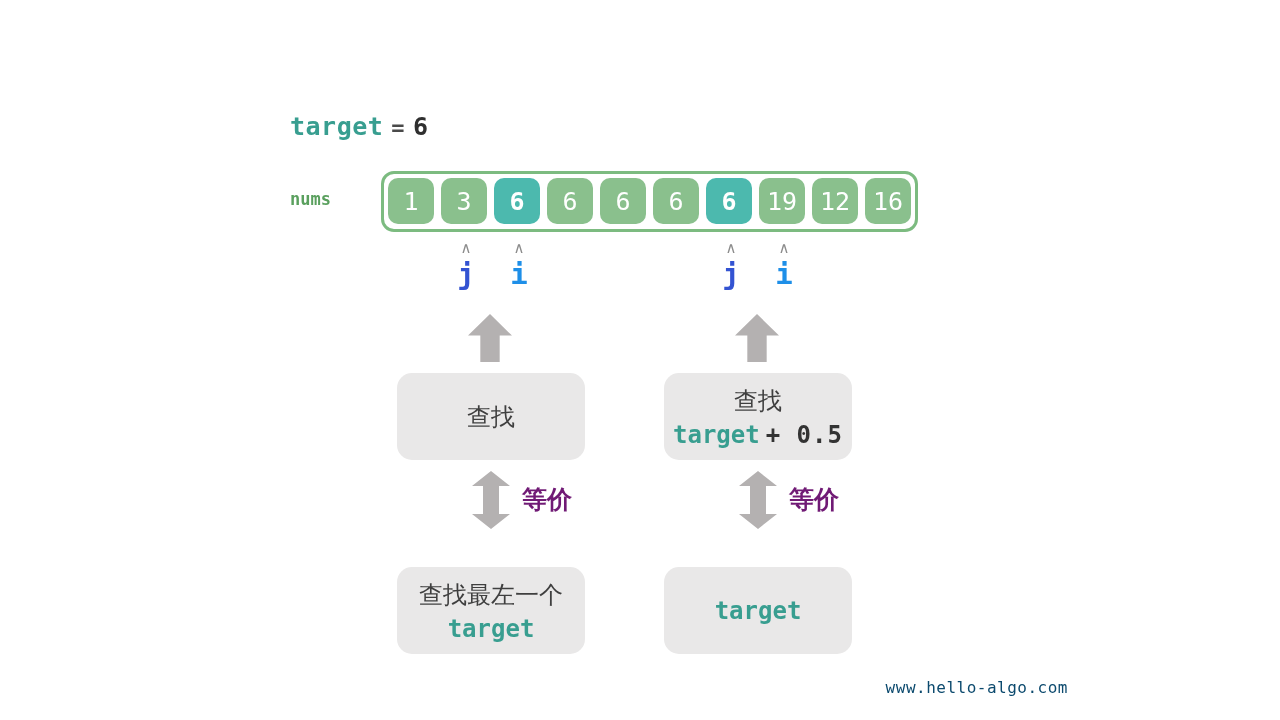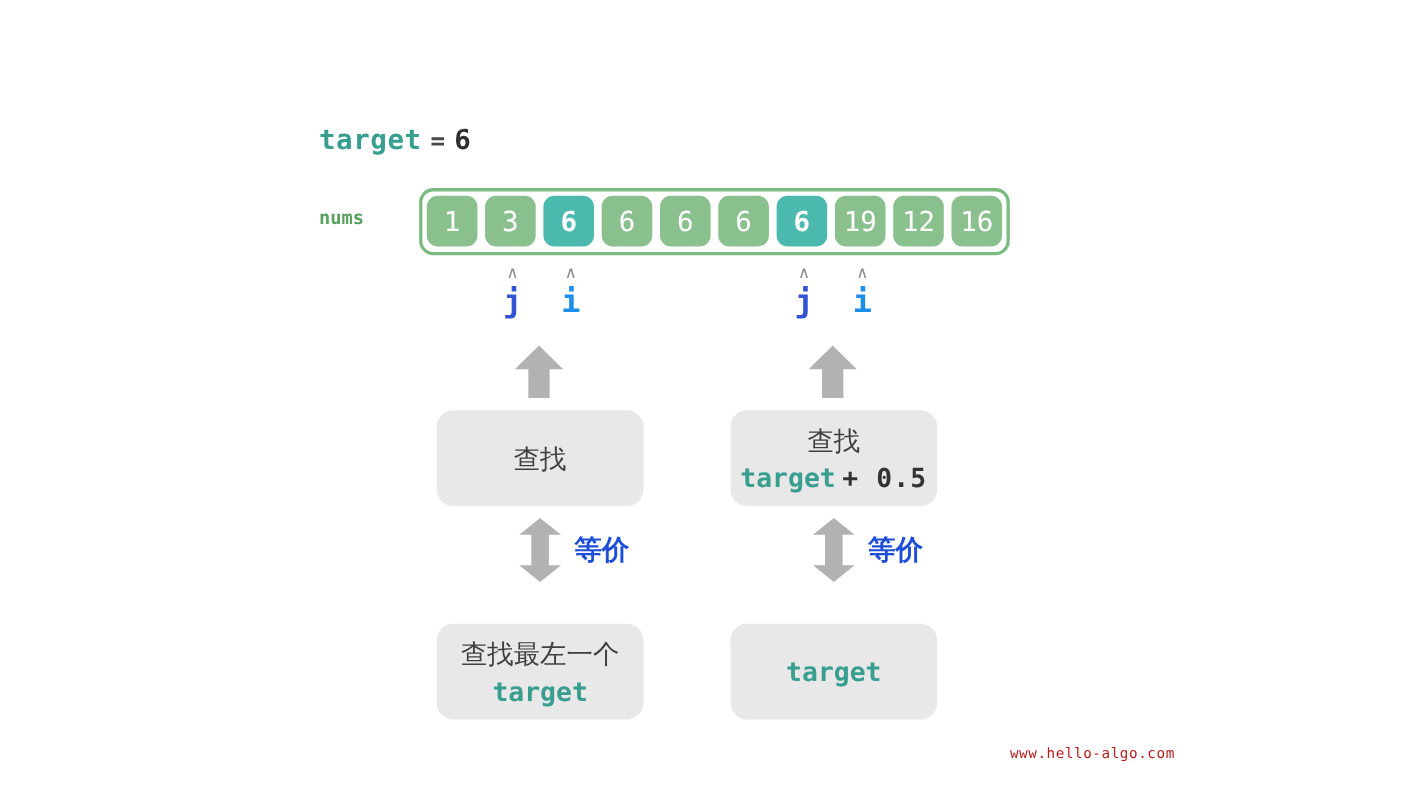--- a/index.html
+++ b/index.html
@@ -98,21 +98,21 @@
     width: 38px; height: 58px;
     background: #b4b1b1;
     clip-path: polygon(50% 0, 100% 26%, 71% 26%, 71% 74%, 100% 74%, 50% 100%, 0 74%, 29% 74%, 29% 26%, 0 26%);
     top: 471px;
   }
   .equiv-label {
     position: absolute;
     top: 483px;
     font-size: 25px;
     font-weight: bold;
-    color: #1d4ed8;
+    color: #701a75;
   }
 
   
   .flow-box {
     position: absolute;
     width: 188px; height: 87px;
     background: #e9e8e8;
     border-radius: 15px;
     display: flex;
     flex-direction: column;
@@ -136,22 +136,22 @@
   .row-top { top: 373px; }
   .row-bottom { top: 567px; }
   .col-left { left: 397px; }
   .col-right { left: 664px; }
 
   
   .watermark {
     position: absolute;
     right: 68px; top: 678px;
     font-family: "DejaVu Sans Mono", "Liberation Mono", monospace;
-    font-size: 13px;
-    color: #b91c1c;
+    font-size: 16px;
+    color: #0c4a6e;
     letter-spacing: 0.5px;
   }
 </style>
 </head>
 <body>
 
 <div class="canvas">
 
   <div class="target-line">
     <span class="kw">target</span><span class="eq">=</span><span class="val">6</span>

